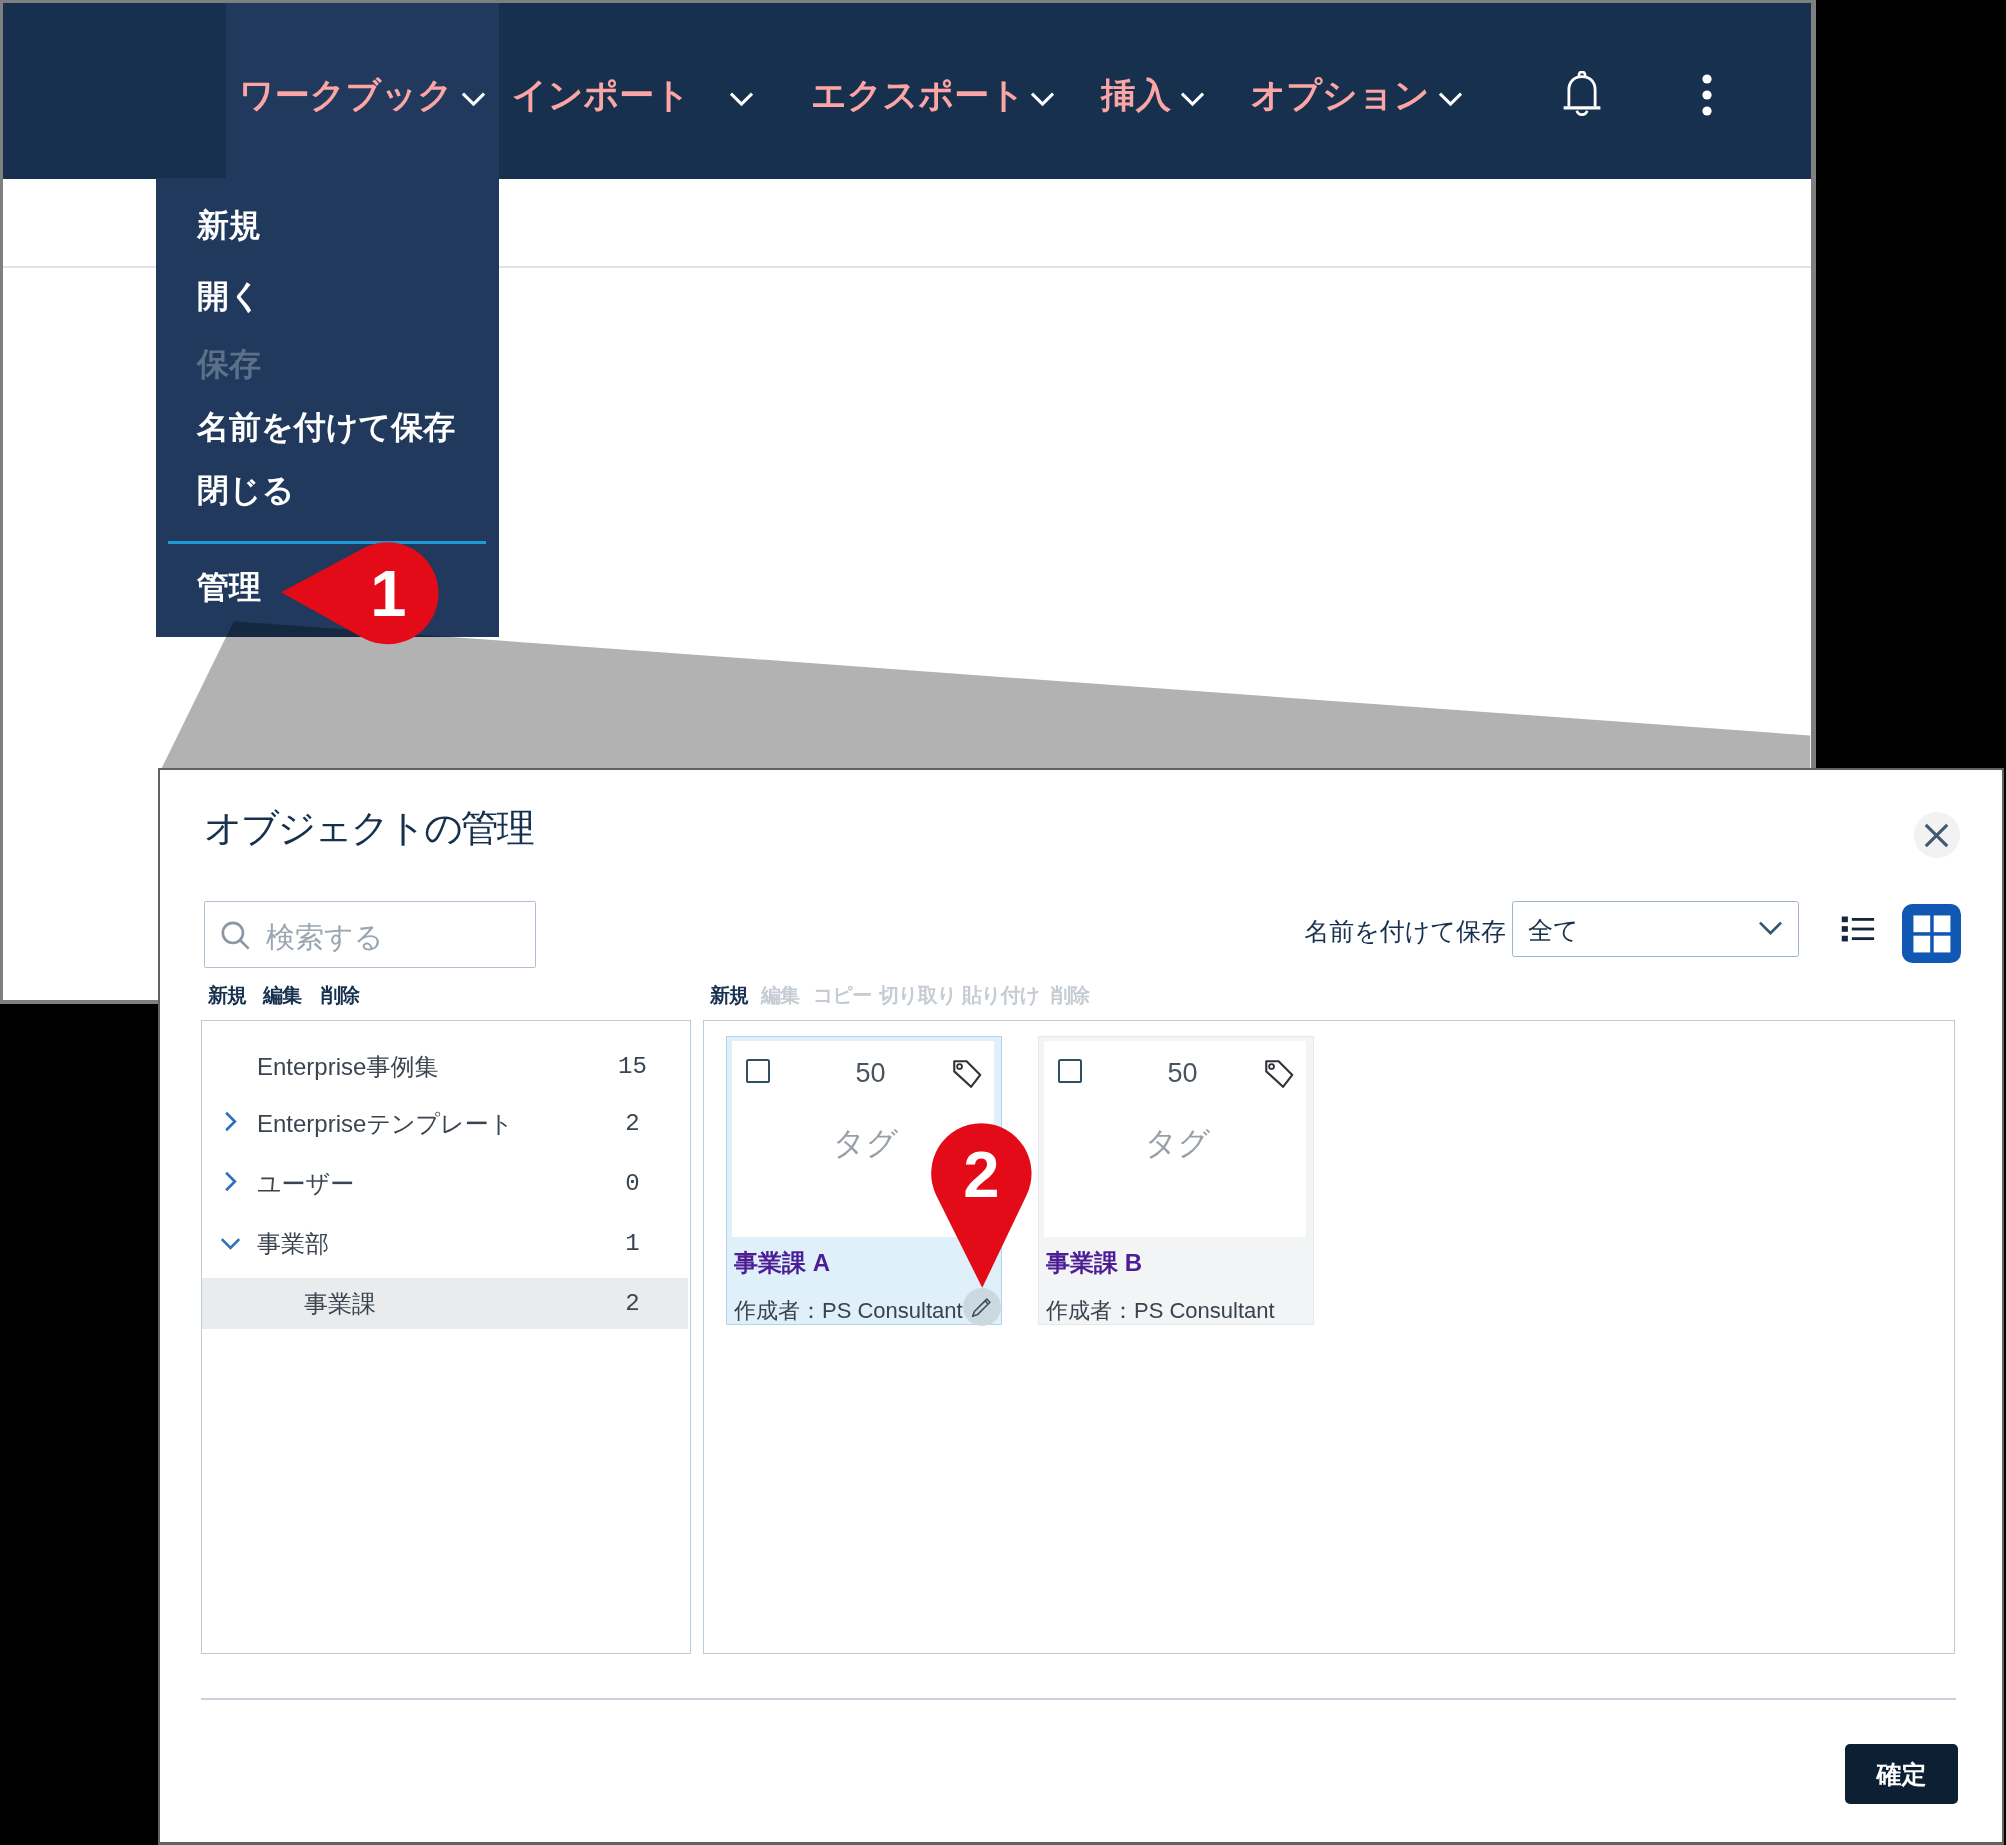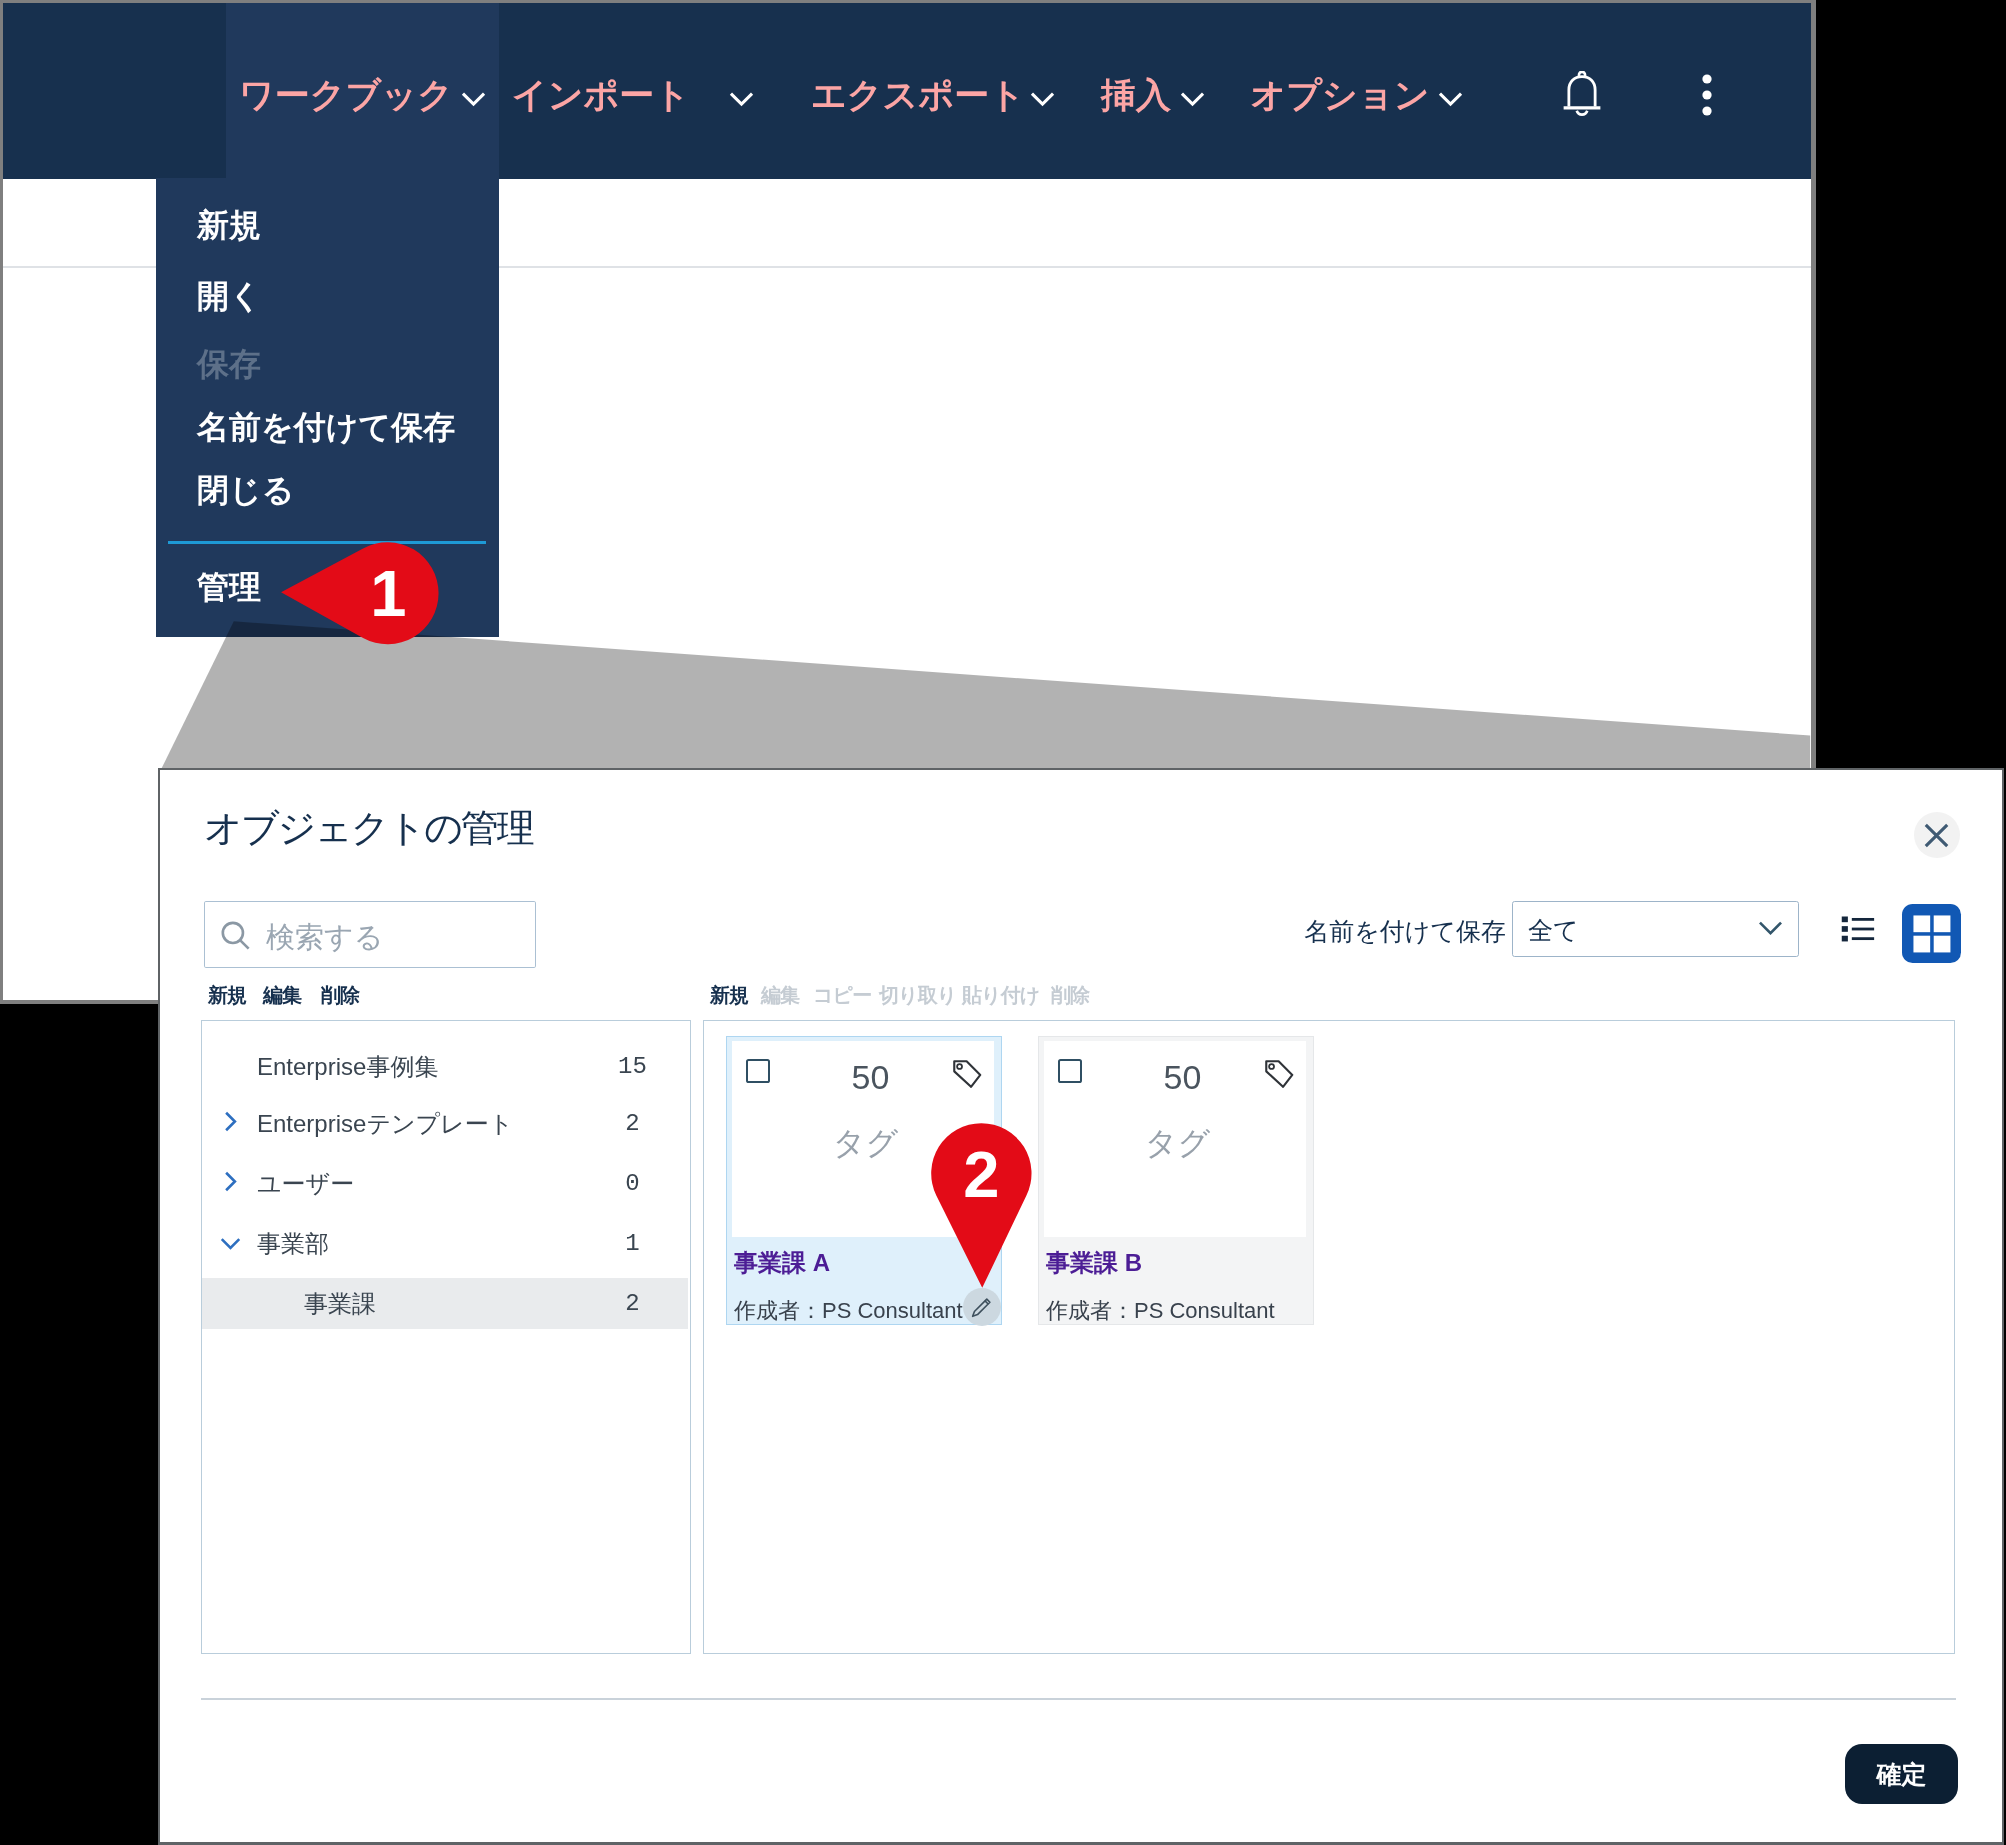--- a/index.html
+++ b/index.html
@@ -35,27 +35,27 @@
   #rpanel{left:543px;top:250px;width:1252px;height:634px;border:1.8px solid #b9cddb;box-sizing:border-box;}
   .trow{position:absolute;height:35px;line-height:35px;font-size:24px;color:#3a4550;white-space:nowrap;}
   .tcount{position:absolute;width:53px;text-align:center;height:35px;line-height:35px;font-size:24px;color:#3a4550;font-family:Liberation Mono, monospace;}
   #hlrow{position:absolute;left:0px;top:257px;width:486px;height:51px;background:#e9ebed;}
   
   .card{box-sizing:border-box;}
   #cardA{left:566px;top:266px;width:276px;height:289px;background:#dff0fb;border:1.8px solid #aed6f1;}
   #cardB{left:878px;top:266px;width:276px;height:289px;background:#f3f4f5;border:1.8px solid #e5e7e9;}
   .thumb{position:absolute;left:5.3px;top:3.5px;width:262px;height:196px;background:#fff;}
   .ckb{position:absolute;left:19.4px;top:22px;width:24px;height:24px;border:2.6px solid #2f4f63;border-radius:2.6px;background:#fff;box-sizing:border-box;}
-  .c50{position:absolute;left:97px;top:21px;width:93px;text-align:center;font-size:34px;color:#4a545e;}
+  .c50{position:absolute;left:97px;top:21px;width:93px;text-align:center;font-size:27px;color:#4a545e;}
   .ctag{position:absolute;left:92px;top:85px;width:93px;text-align:center;font-size:32px;color:#98a1ab;}
   .ctitle{position:absolute;left:7px;top:210px;font-size:24px;font-weight:bold;color:#4c1d95;}
   .ccreator{position:absolute;left:7px;top:259px;font-size:22px;color:#39424d;}
   #pencil{position:absolute;left:236px;top:251px;width:38px;height:38px;border-radius:50%;background:#ccd8e0;}
   #msep{left:41px;top:928px;width:1755px;height:1.8px;background:#c9d2da;}
-  #okbtn{left:1685px;top:974px;width:113px;height:60px;background:#0c1f33;border-radius:17px;
+  #okbtn{left:1685px;top:974px;width:113px;height:60px;background:#0c1f33;border-radius:5px;
          color:#fff;font-size:25px;font-weight:bold;text-align:center;line-height:60px;}
 </style>
 </head>
 <body>
 
   <div class="abs" id="shot1">
     <div class="abs" id="page1"></div>
     <div class="abs" id="navbar"></div>
     <div class="abs" id="pageline"></div>
   </div>

